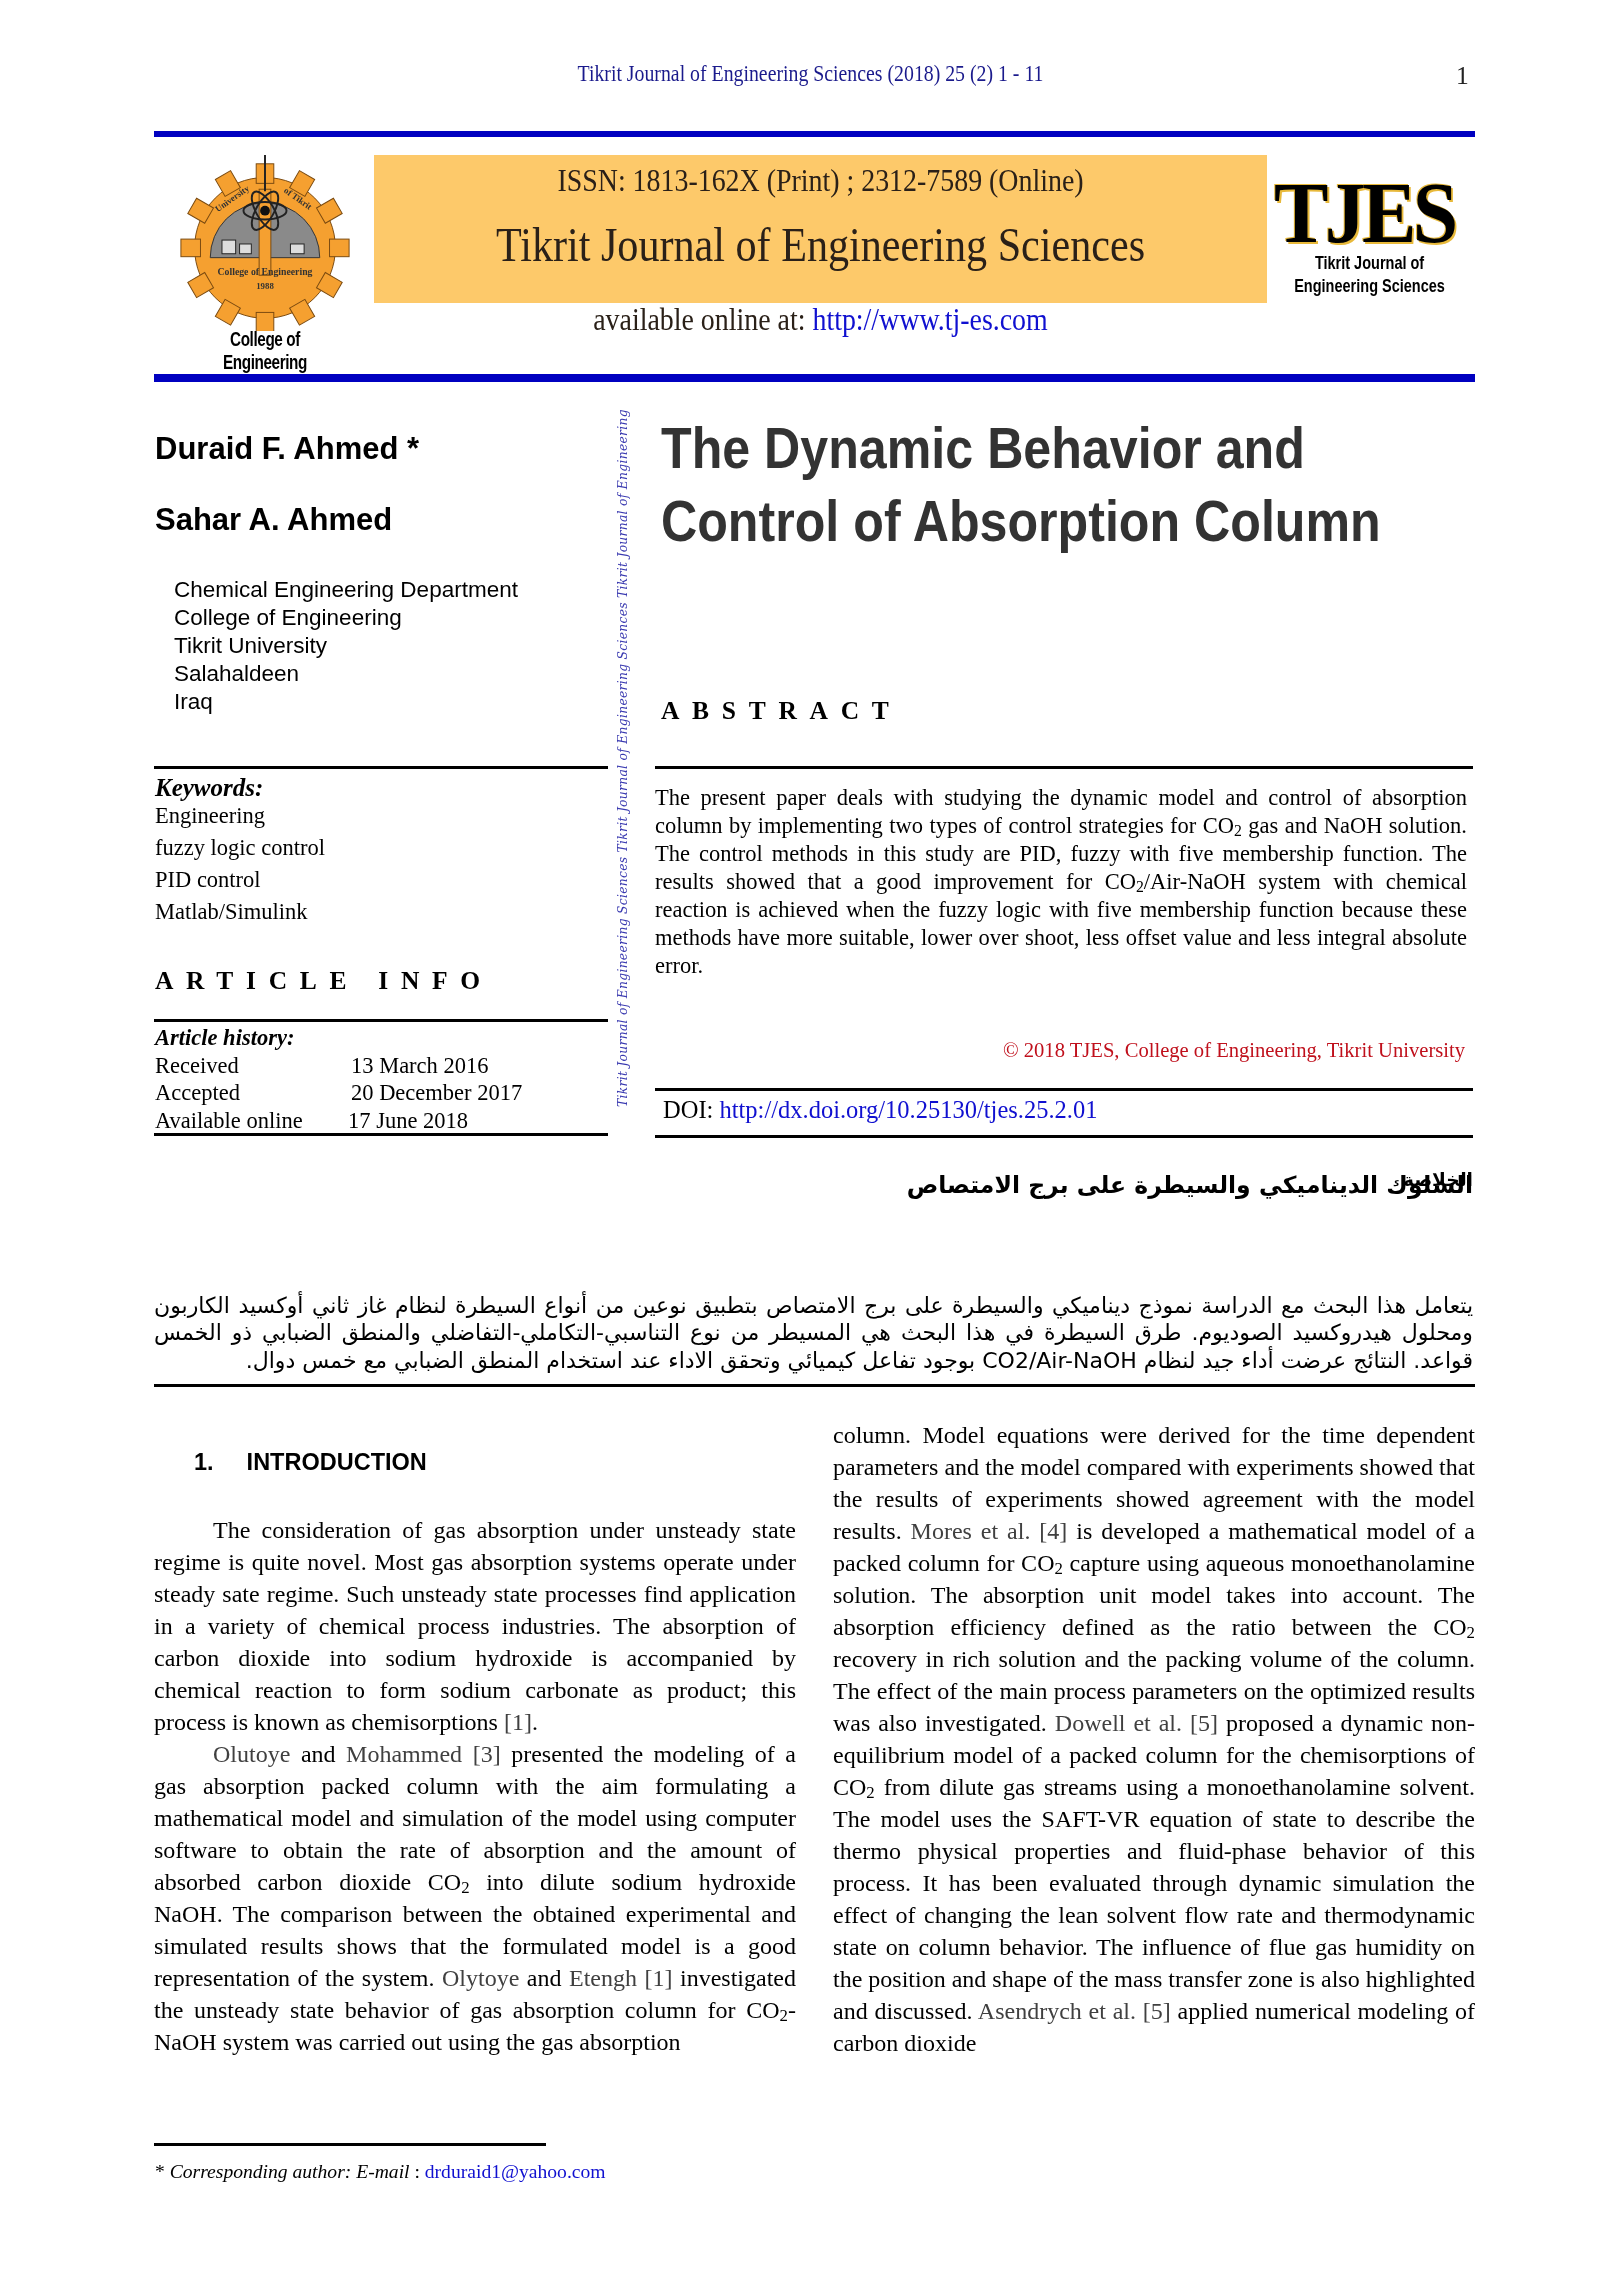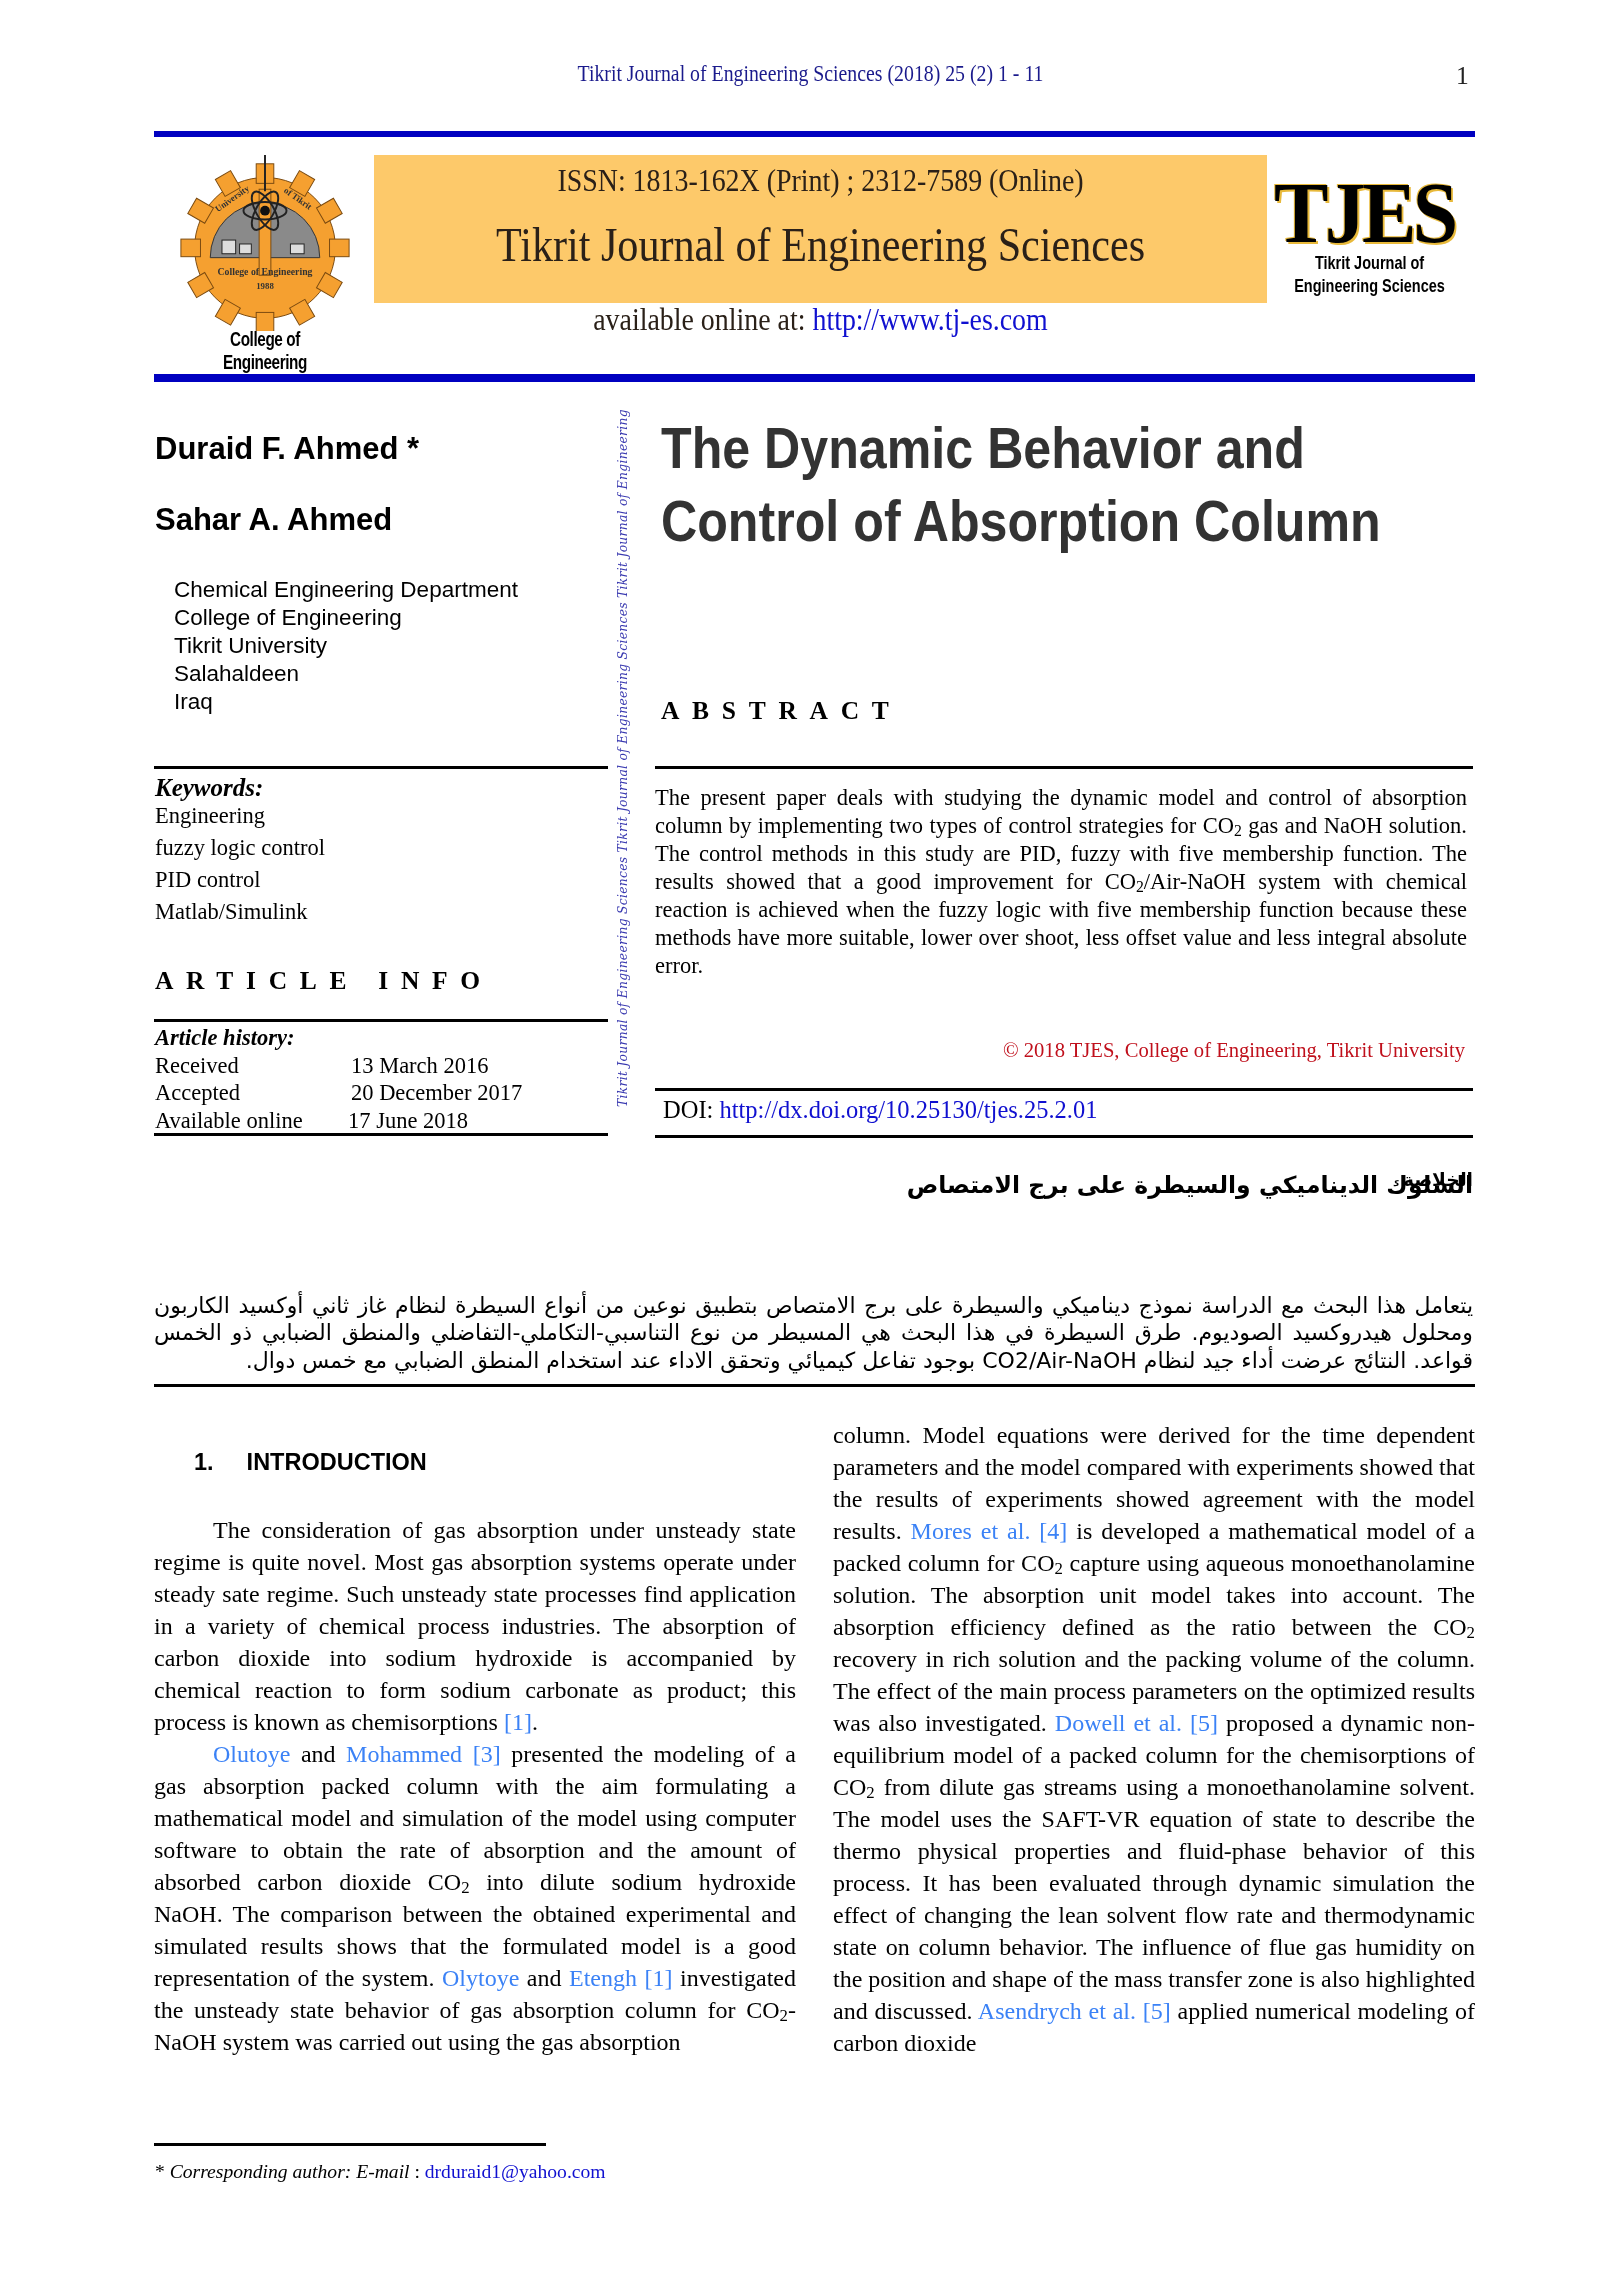--- a/index.html
+++ b/index.html
@@ -37,21 +37,21 @@
   .doi { left:663px; top:1096px; font-size:24.5px; }
   .ar-title { left:686px; top:1171px; width:787px; text-align:right; direction:rtl; font-family:"DejaVu Sans", sans-serif; font-weight:bold; font-size:23.5px; }
   .ar-head { left:686px; top:1169px; width:787px; text-align:right; direction:rtl; font-family:"DejaVu Sans", sans-serif; font-weight:bold; font-size:18.6px; }
   .ar-body { left:154px; top:1292px; width:1319px; text-align:justify; direction:rtl; font-family:"DejaVu Sans", sans-serif; font-size:22px; line-height:27.4px; }
   .intro-head { left:194px; top:1449px; font-family:"Liberation Sans", sans-serif; font-weight:bold; font-size:23.5px; }
   .col { font-size:24px; line-height:32px; text-align:justify; }
   .col p { margin:0; }
   .col .indent { text-indent:59px; }
   .col-left { left:154px; top:1514px; width:642px; }
   .col-right { left:833px; top:1419px; width:642px; }
-  .cite { color:#3b82f6;margin-top:21px; }
+  .cite { color:#404040;margin-top:21px; }
   sub { font-size:0.7em; vertical-align:-0.2em; line-height:0; }
   .fn-rule { left:154px; top:2143px; width:392px; height:2.9px; background:#000; }
   .footnote { left:155px; top:2161px; font-size:19.6px; }
   .footnote i { font-style:italic; }
 </style>
 </head>
 <body>
 
 <div class="abs running-head">Tikrit Journal of Engineering Sciences (2018) 25 (2) 1 - 11</div>
 <div class="abs page-num">1</div>

